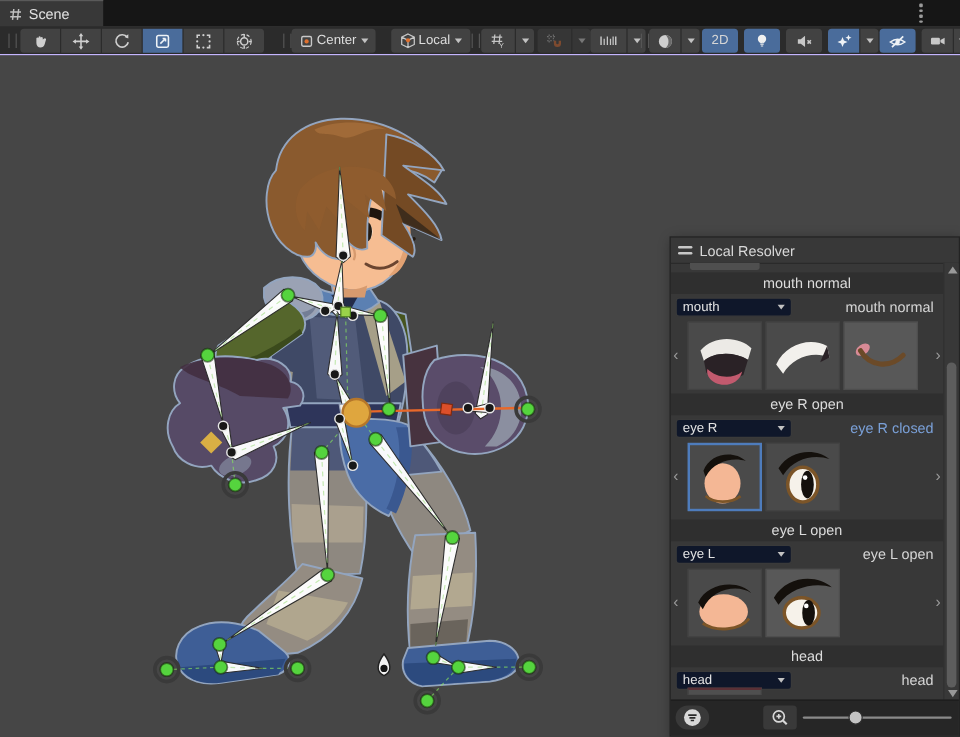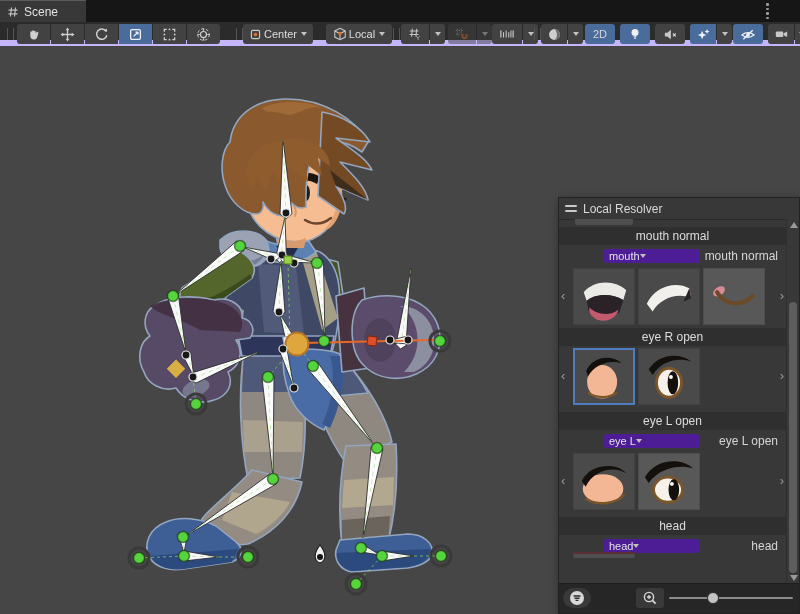--- a/index.html
+++ b/index.html
@@ -9,21 +9,21 @@
   
   .tabbar{position:absolute;left:0;top:0;width:800px;height:22px;background:#161616;}
   .tab{position:absolute;left:0;top:0;width:86px;height:22px;background:#383838;
        border-top:1px solid #5a5a5a;box-sizing:border-box;display:flex;align-items:center;
        padding-left:7px;gap:5px;color:#e2e2e2;font-size:12px;}
   .kebab{position:absolute;right:26px;top:3px;width:14px;height:16px;display:flex;
          flex-direction:column;align-items:center;justify-content:center;gap:2px;}
   .kebab i{width:3px;height:3px;background:#9a9a9a;border-radius:1px;display:block;}
   
   .toolbar{position:absolute;left:0;top:22px;width:800px;height:24px;background:#2b2b2b;
-           border-bottom:6px solid #c4b5fd;box-sizing:border-box;}
+           border-bottom:1px solid #c4b5fd;box-sizing:border-box;}
   .tbtn{position:absolute;top:2px;height:20px;background:#424242;border-radius:3px;
         display:flex;align-items:center;justify-content:center;color:#d6d6d6;font-size:11px;}
   .tbtn.on{background:#4a6c9b;}
   .tgroup{position:absolute;top:2px;height:20px;display:flex;gap:1px;}
   .tgroup .cell{width:33px;height:20px;background:#424242;display:flex;align-items:center;
         justify-content:center;}
   .tgroup .cell:first-child{border-radius:3px 0 0 3px;}
   .tgroup .cell:last-child{border-radius:0 3px 3px 0;}
   .tgroup .cell.on{background:#4a6c9b;}
   .handle{position:absolute;top:6px;width:5px;height:12px;
@@ -42,23 +42,23 @@
   .burger{display:flex;flex-direction:column;gap:3px;width:12px;}
   .burger i{height:2px;background:#c8c8c8;display:block;border-radius:1px;}
   .panel-body{position:absolute;left:0;top:21px;right:0;bottom:29px;overflow:hidden;}
   .panel-content{position:absolute;left:0;top:0;right:13px;bottom:0;}
   .stub{position:absolute;left:16px;top:0;width:58px;height:6px;background:#4f4f4f;
         border-radius:0 0 2px 2px;}
   .sr-header{height:18px;background:#2f2f2f;color:#dcdcdc;font-size:12px;display:flex;
              align-items:center;justify-content:center;}
   .sr-row{height:21px;display:flex;align-items:center;justify-content:space-between;
           padding:1px 8px 0 4px;box-sizing:border-box;}
-  .sr-dropdown{width:97px;height:16px;background:#4c1d95;border:1px solid #3a3a3a;
-               border-radius:3px;display:flex;align-items:center;
-               padding:0 5px;color:#e4e4e4;font-size:11px;box-sizing:border-box;margin-left:40px;}
+  .sr-dropdown{width:97px;height:16px;background:#0f172a;border:1px solid #3a3a3a;
+               border-radius:3px;display:flex;align-items:center;justify-content:space-between;
+               padding:0 5px;color:#e4e4e4;font-size:11px;box-sizing:border-box;}
   .sr-value{color:#d6d6d6;font-size:12px;}
   .sr-value.link{color:#7aa0d8;}
   .sr-thumbs{height:60px;position:relative;display:flex;align-items:center;gap:3px;
              padding-left:14px;}
   .nav{color:#9a9a9a;font-size:13px;position:absolute;top:22px;}
   .nav.left{left:2px;} .nav.right{right:2px;}
   .tile{width:62px;height:57px;background:#4a4a4a;border:1px solid #424242;
         box-sizing:border-box;overflow:hidden;}
   .tile.hi{background:#585858;border-color:#4e4e4e;}
   .tile.sel{border:2px solid #4e7cbc;}
@@ -482,20 +482,27 @@
               <ellipse cx="16" cy="23" rx="7" ry="4.5" fill="#d88a96" transform="rotate(-35 16 23)"></ellipse>
               <path d="M14,24 C22,38 40,40 52,28" stroke="#6b4a28" stroke-width="4.5" fill="none" stroke-linecap="round"></path>
             </svg>
           </div>
           <span class="nav right">›</span>
         </div>
       </div>
 
       <div style="margin-top:2px">
         <div class="sr-header">eye R open</div>
+        <div class="sr-row">
+          <div class="sr-dropdown">
+            <span>eye R</span>
+            <span class="caret sm"></span>
+          </div>
+          <span class="sr-value link">eye R closed</span>
+        </div>
         <div class="sr-thumbs">
           <span class="nav left">‹</span>
           <div class="tile sel">
             <svg width="56" height="53" viewBox="0 0 62 60">
               <ellipse cx="30" cy="36" rx="17" ry="19" fill="#f4b795"></ellipse>
               <path d="M14,48 C22,55 38,55 47,48" stroke="#7c5528" stroke-width="2.5" fill="none"></path>
               <path d="M12,24 C18,8 40,4 52,15 C40,11 22,15 14,30 Z" fill="#14100c"></path>
             </svg>
           </div>
           <div class="tile">

